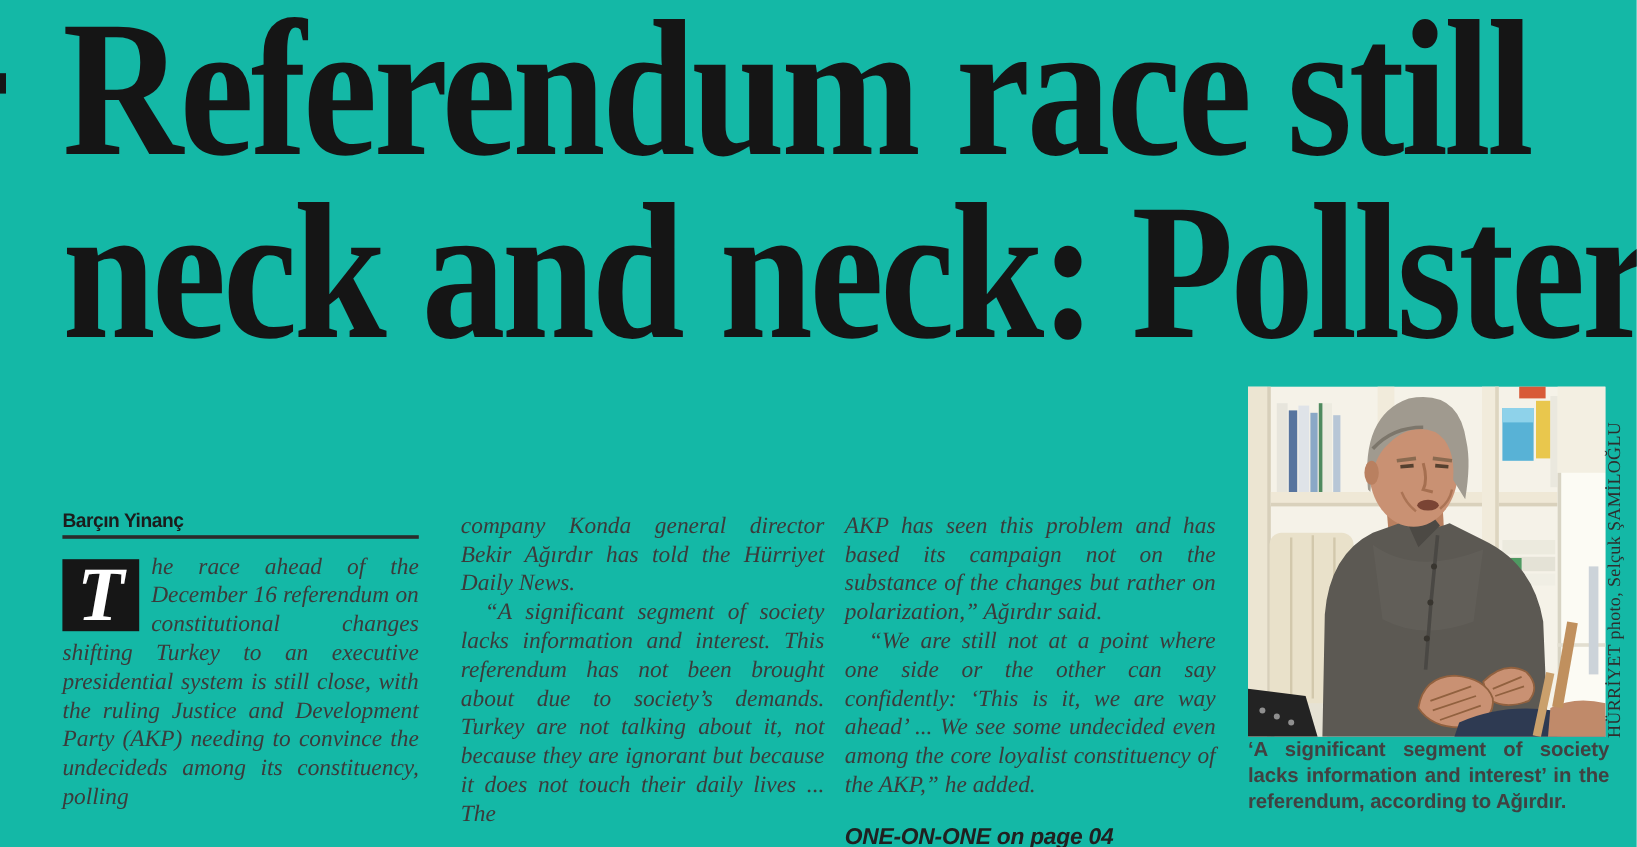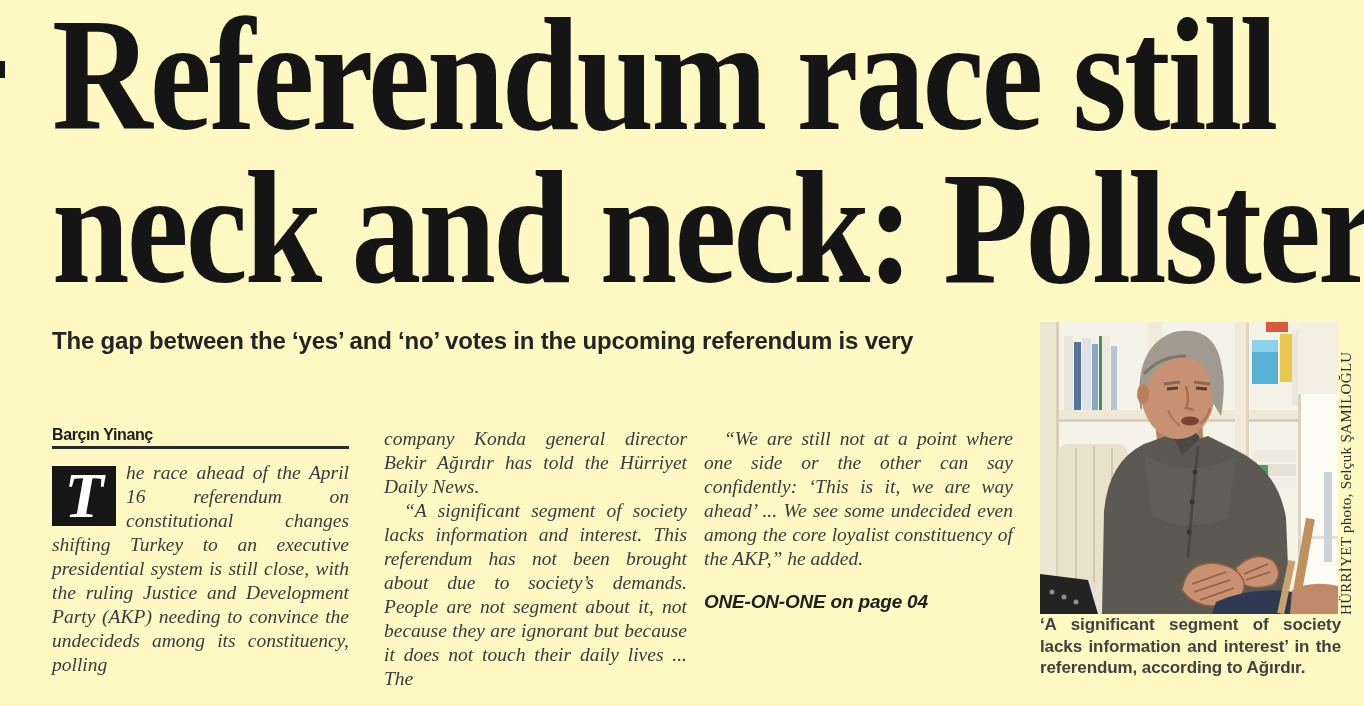--- a/index.html
+++ b/index.html
@@ -1,18 +1,18 @@
 <!DOCTYPE html>
 <html><head>
 <meta charset="utf-8">
 <style>
   html,body { margin:0; padding:0; background:#ffffff; }
   .page {
     position:relative; width:1364px; height:706px; overflow:hidden;
-    background:#fef9c3; font-family:"Liberation Serif", serif;
+    background:#14b8a6; font-family:"Liberation Serif", serif;
   }
   .edge-mark { position:absolute; left:0; top:61px; width:5px; height:17px; background:#161616; }
 
   .headline-line {
     position:absolute; left:52px; margin:0; white-space:nowrap;
     font-family:"Liberation Serif", serif; font-weight:bold; color:#151515;
     font-size:162px; line-height:162px; letter-spacing:-0.02em;
     transform:scaleX(0.86); transform-origin:0 0;
   }
   #hl1 { top:-6px; }
@@ -80,39 +80,39 @@
 <div class="page">
 
   <div class="edge-mark"></div>
 
   <h1 style="margin:0;">
     <span class="headline-line" id="hl1">Referendum race still</span>
     <span class="headline-line" id="hl2">neck and neck: Pollster</span>
   </h1>
 
   <div class="standfirst">
-    <span>The gap between the ‘yes’ and ‘no’ votes in the upcoming referendum is very</span>
   </div>
 
   <div class="byline">Barçın Yinanç</div>
   <div class="byline-rule"></div>
 
   <div class="col" id="col1">
     <p>
       <span class="dropcap">T</span>
-      <span>he race ahead of the April 16 referendum on constitutional changes shifting Turkey to an executive presidential system is still close, with the ruling Justice and Development Party (AKP) needing to convince the undecideds among its constituency, polling</span>
+      <span>he race ahead of the December 16 referendum on constitutional changes shifting Turkey to an executive presidential system is still close, with the ruling Justice and Development Party (AKP) needing to convince the undecideds among its constituency, polling</span>
     </p>
   </div>
 
   <div class="col" id="col2">
     <p>company Konda general director Bekir Ağırdır has told the Hürriyet Daily News.</p>
-    <p class="indent">“A significant segment of society lacks information and interest. This referendum has not been brought about due to society’s demands. People are not segment about it, not because they are ignorant but because it does not touch their daily lives ... The</p>
+    <p class="indent">“A significant segment of society lacks information and interest. This referendum has not been brought about due to society’s demands. Turkey are not talking about it, not because they are ignorant but because it does not touch their daily lives ... The</p>
   </div>
 
   <div class="col" id="col3">
+    <p>AKP has seen this problem and has based its campaign not on the substance of the changes but rather on polarization,” Ağırdır said.</p>
     <p class="indent">“We are still not at a point where one side or the other can say confidently: ‘This is it, we are way ahead’ ... We see some undecided even among the core loyalist constituency of the AKP,” he added.</p>
     <div class="page-ref">ONE-ON-ONE on page 04</div>
   </div>
 
   <div class="photo-wrap">
     <svg width="298" height="292" viewBox="0 0 298 292" aria-hidden="true">
 
       <rect width="298" height="292" fill="#f5f2e8"></rect>
       <rect x="0" y="0" width="16" height="292" fill="#ece5d2"></rect>
       <rect x="16" y="0" width="3" height="292" fill="#d7cfba"></rect>

